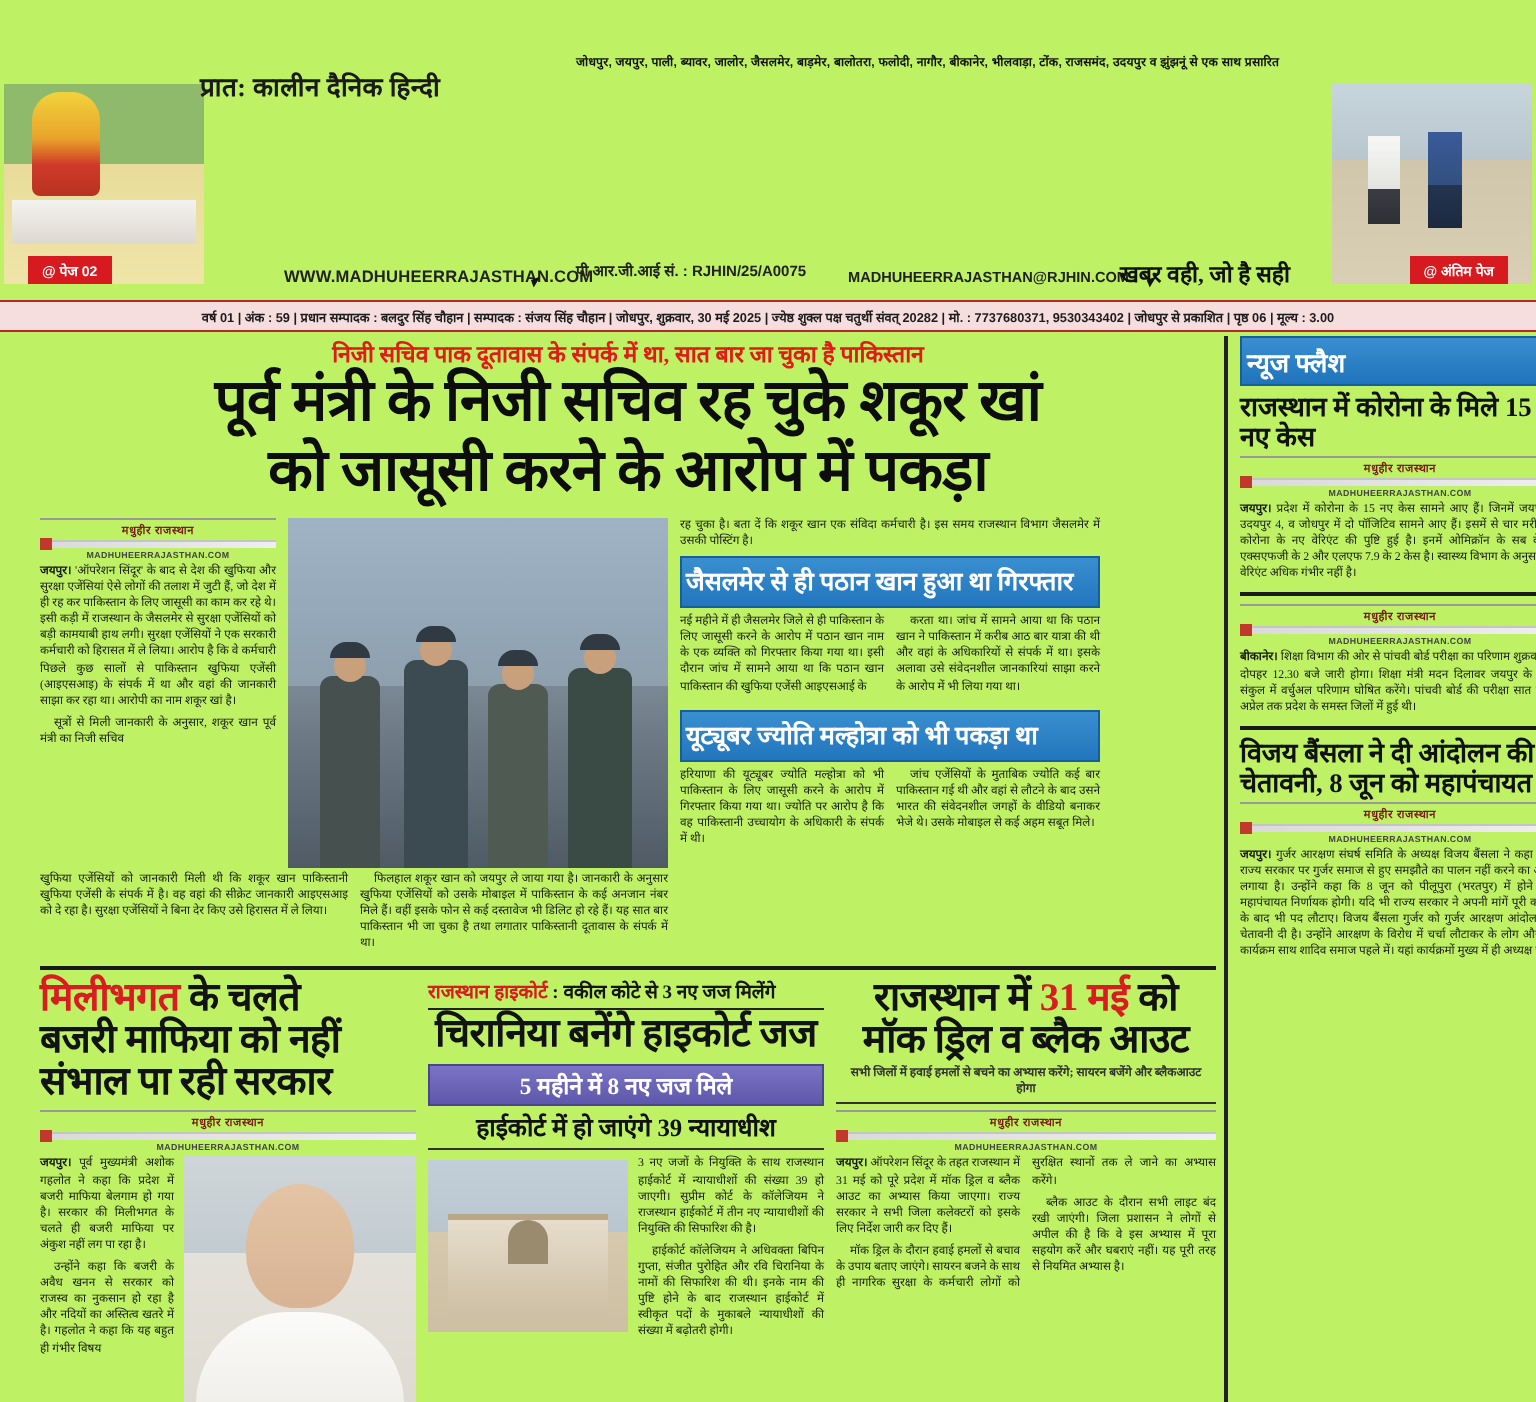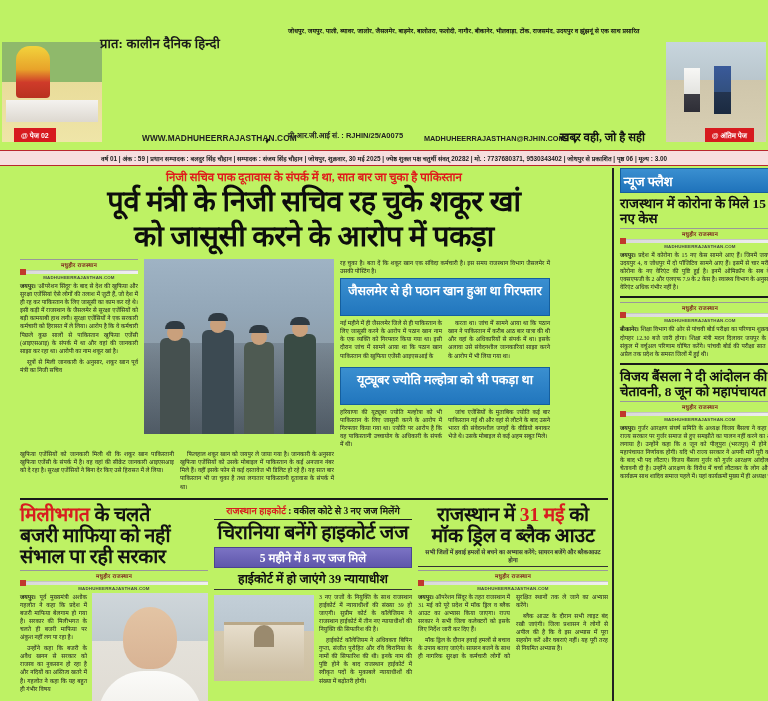--- a/index.html
+++ b/index.html
@@ -198,22 +198,22 @@
     position:absolute; left:50%; top:-13px; transform:translateX(-50%);
     width:16px; height:16px; border-radius:50%; background:#c9a07c; display:block;
   }
   .pfig i::after {
     content:""; position:absolute; left:-2px; top:-4px; width:20px; height:8px;
     background:#2f3a42; border-radius:8px 8px 0 0;
   }
 
   .blue-head {
     background:linear-gradient(180deg,#3a8fd0 0%,#2176bd 100%);
-    color:#fff; font-weight:bold; text-align:center;
-    font-size:12.6px; padding:3px 2px 16px;
+    color:#fff; font-weight:bold; 
+    font-size:12.6px; padding:3px 2px 4px;
     font-family:"Liberation Serif", serif;
     border:1px solid #155f9e; margin-bottom:3px;
   }
 
   
   .lower { display:flex; gap:6px; margin-top:7px; border-top:2px solid #1a1a1a; padding-top:4px; }
   .low-left { width:188px; }
   .low-mid  { width:198px; }
   .low-right{ width:190px; }
 
@@ -221,21 +221,21 @@
     text-align:center; font-weight:bold; font-size:9.3px; color:#151515;
     font-family:"Liberation Serif", serif; padding-bottom:2px;
   }
   .hl-red  { color:#d81c20; }
   .sub-headline {
     font-weight:bold; font-size:19.5px; line-height:21px; color:#121212;
     font-family:"Liberation Serif", serif; letter-spacing:-.2px;
   }
   .sub-headline.center { text-align:center; }
   .kicker-redbar {
-    text-align:center; font-weight:bold; font-size:9.5px;
+    text-align:left; font-weight:bold; font-size:9.5px;
     font-family:"Liberation Serif", serif; color:#151515;
     border-bottom:1px solid #222; padding-bottom:2px; margin-bottom:2px;
   }
   .purple-head {
     background:linear-gradient(180deg,#7b73c4 0%,#5f57ab 100%);
     color:#fff; font-weight:bold; text-align:center;
     font-size:11.6px; padding:2px; border:1px solid #4b4490;
     font-family:"Liberation Serif", serif;
   }
   .black-sub {

